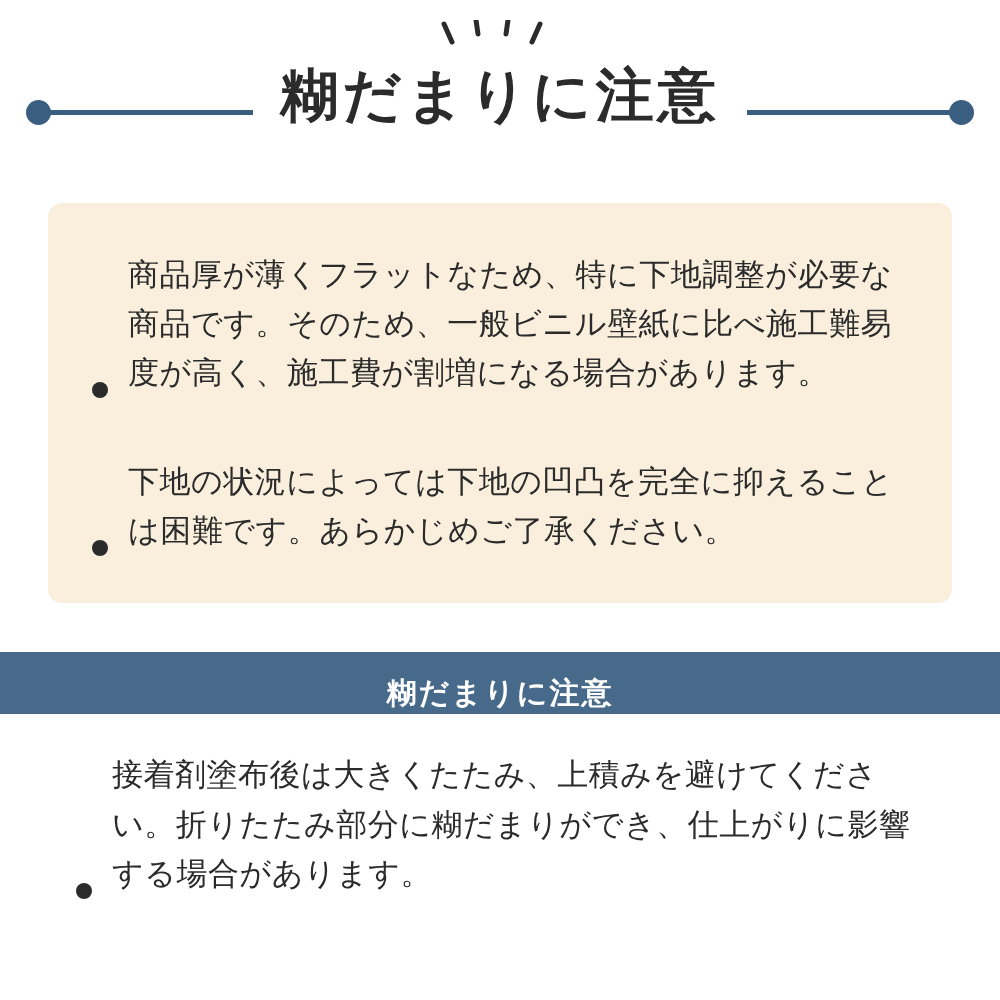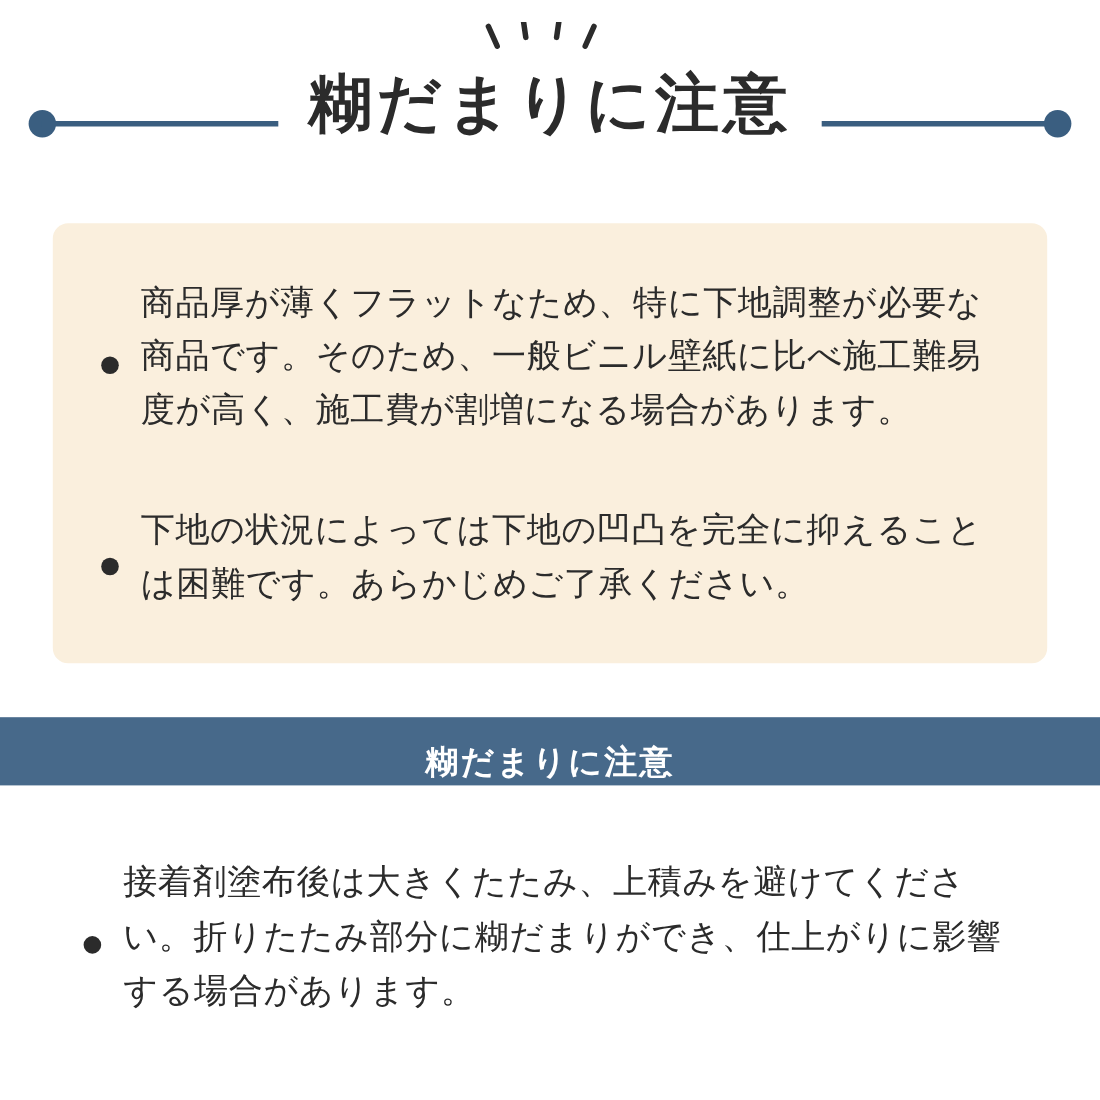--- a/index.html
+++ b/index.html
@@ -66,21 +66,21 @@
     top: 203px;
     width: 904px;
     height: 400px;
     background: #faefdd;
     border-radius: 14px;
     box-sizing: border-box;
     padding: 48px 44px 0 44px;
   }
   .bullet-row {
     display: flex;
-    align-items: center;
+    align-items: flex-end;
   }
   .bullet-row + .bullet-row {
     margin-top: 60px;
   }
   .bullet-dot {
     flex: 0 0 auto;
     width: 16px;
     height: 16px;
     border-radius: 50%;
     background: #2b2b2b;
@@ -115,21 +115,20 @@
   }
 
   
   .lower {
     position: absolute;
     left: 48px;
     top: 750px;
     width: 904px;
     box-sizing: border-box;
     padding: 0 28px 0 28px;
-    margin-top: 27px;
   }
   .lower .bullet-text {
     font-size: 31px;
     line-height: 1.6;
   }
 </style>
 </head>
 <body>
 
 <div class="header">

